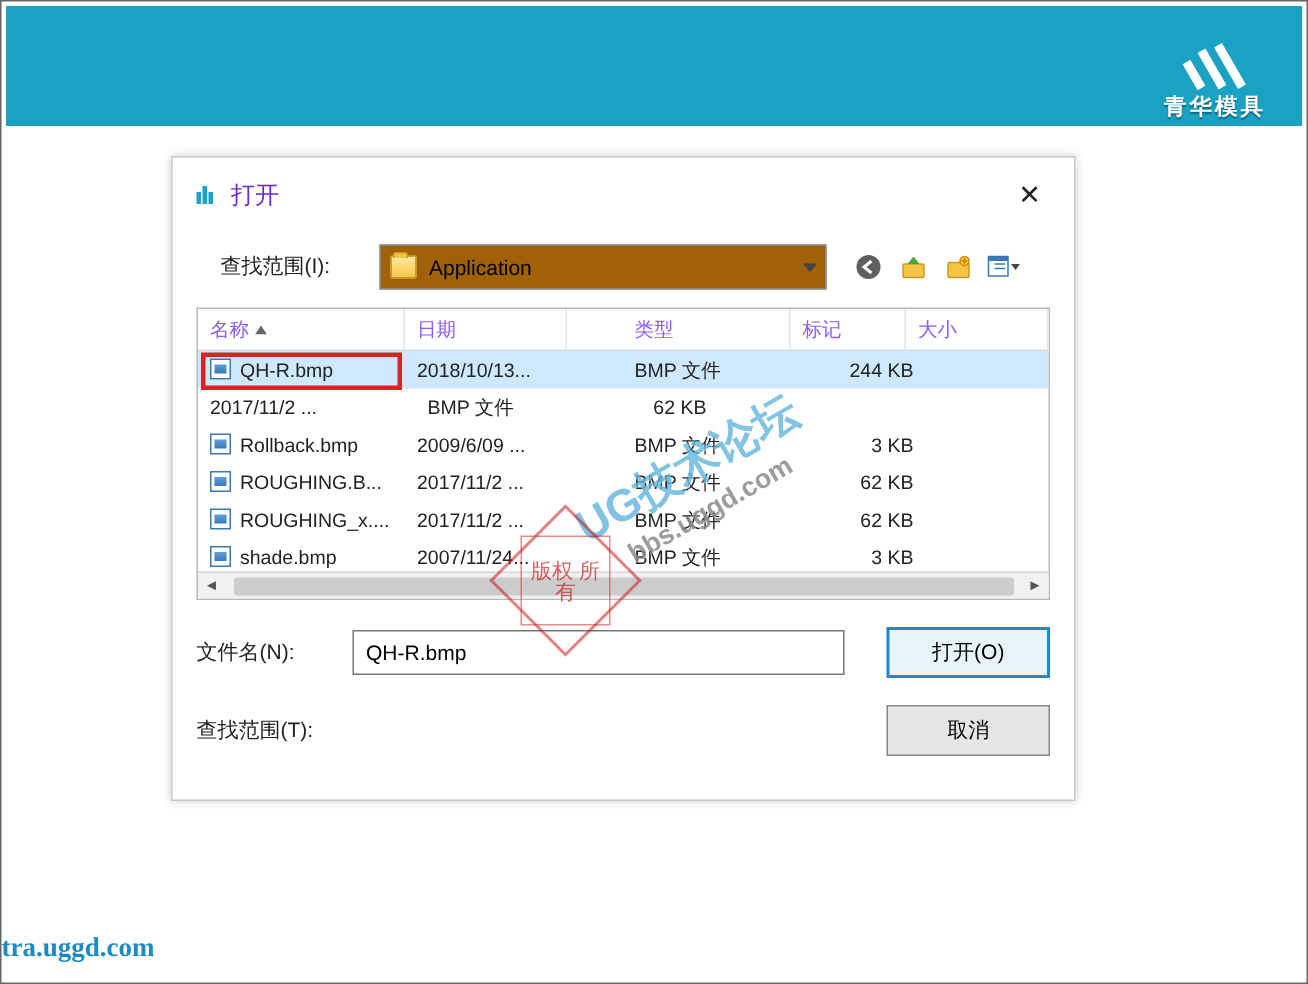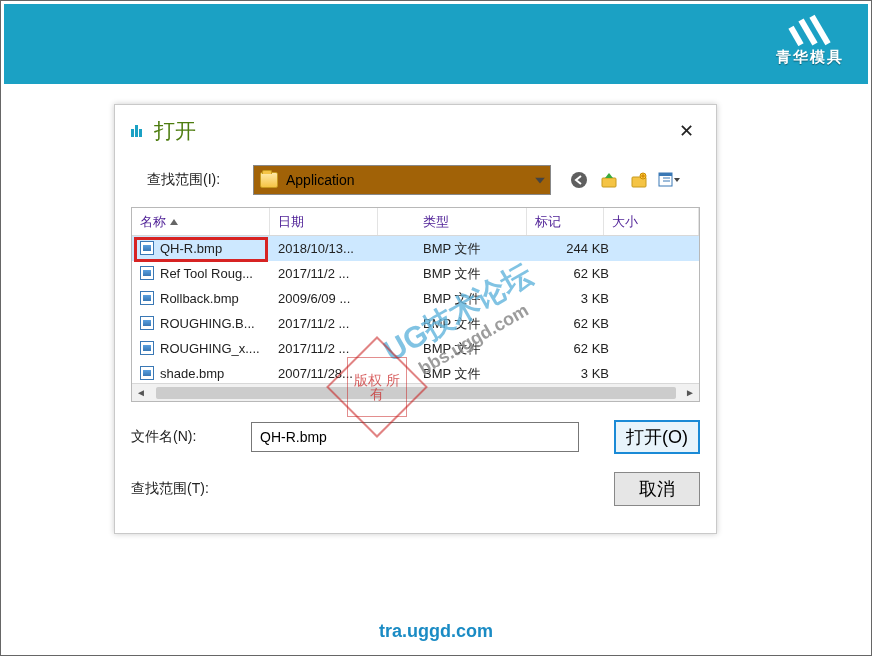--- a/index.html
+++ b/index.html
@@ -20,21 +20,21 @@
   }
   .top-banner {
     position: absolute;
     top: 3px; left: 3px; right: 3px;
     height: 80px;
     background: #1ba1c4;
   }
   .banner-logo {
     position: absolute;
     right: 24px;
-    top: 10px;
+    top: 24px;
     text-align: center;
     color: #fff;
   }
   .banner-logo .logotext {
     font-size: 15px;
     font-weight: bold;
     letter-spacing: 2px;
     margin-top: 2px;
     text-shadow: 0 1px 1px #0a5f75;
   }
@@ -52,21 +52,21 @@
     flex-direction: column;
     padding: 12px 16px 16px 16px;
   }
   .titlebar {
     display: flex;
     align-items: center;
     justify-content: space-between;
     padding-bottom: 10px;
   }
   .titlebar .left { display:flex; align-items:center; gap:9px; }
-  .title-text { font-size: 21px; color:#4d7c0f; }
+  .title-text { font-size: 16px; color:#6d28d9; }
   .close-x { font-size: 18px; padding: 2px 6px; cursor: pointer; color:#222; }
   .row {
     display: flex;
     align-items: center;
     gap: 8px;
     margin: 10px 0 12px 0;
   }
   .row-label { width: 98px; color:#222;margin-left:16px; }
   .combo {
     display: flex;
@@ -105,21 +105,21 @@
     background: #fff;
     display: flex;
     flex-direction: column;
   }
   .lv-header {
     display: flex;
     background: #fff;
     border-bottom: 1px solid #d8d8d8;
     height: 28px;
     font-size: 13px;
-    color:#4c1d95;
+    color:#8b5cf6;
   }
   .lv-header .col, .lv-row .cell {
     padding: 4px 8px;
     border-right: 1px solid transparent;
     white-space: nowrap;
     overflow: hidden;
     text-overflow: ellipsis;
   }
   .lv-header .col { border-right:1px solid #e3e3e3; display:flex;align-items:center; gap:4px; }
   .c-name { width: 138px; }
@@ -161,26 +161,26 @@
   .txt-input {
     flex: none;
     width: 328px;
     height: 30px;
     border: 1px solid #777;
     padding: 0 8px;
     font-size: 14px;
   }
   .ft-combo { width:328px; }
   .btn {
-    width: 86px; height: 34px;
+    width: 109px; height: 34px;
     border: 1px solid #888;
     background: #e6e6e6;
     display:flex;align-items:center;justify-content:center;
     cursor:pointer;
-    font-size:18px;
+    font-size:14px;
   }
   .btn.primary { border:2px solid #1a8ad6; background:#e8f4fb; }
   .btn-col { display:flex; flex-direction:column; gap:14px; margin-left:auto; }
 
   .watermark {
     position:absolute;
     left: 380px;
     top: 290px;
     transform: rotate(-30deg);
     font-size: 30px;
@@ -206,24 +206,25 @@
   .stamp span{
     position:absolute;inset:4px;border:1px solid rgba(200,30,30,0.5);
     display:flex;align-items:center;justify-content:center;
     color:rgba(200,30,30,0.7);font-size:14px;transform:rotate(-45deg);
     text-align:center;line-height:1;
   }
   .footer-link {
     position:absolute;
     bottom: 13px;
     left:0; right:0;
-    text-align:center;
+    text-align:left;
     color:#1a8bc4;
     font-weight:bold;
     font-size:18px;
+    font-family:Liberation Serif, serif;
   }
   .title-icon { width:14px; display:flex; gap:1px; }
   .title-icon i { width:3px;height:12px;background:#1ba1c4; display:block; }
   .title-icon i:nth-child(1){height:8px;margin-top:4px;}
   .title-icon i:nth-child(3){height:8px;margin-top:4px;}
 </style>
 </head>
 <body>
 
 <div class="outer-border">
@@ -320,21 +321,20 @@
       <div class="lv-body">
         <div class="hl-red hl1"></div>
         <div class="lv-row selected">
           <div class="cell c-name"><span class="fileicon"></span><span>QH-R.bmp</span></div>
           <div class="cell c-date">2018/10/13...</div>
           <div class="cell c-type">BMP 文件</div>
           <div class="cell c-size">244 KB</div>
           <div class="cell c-tag"></div>
         </div>
         <div class="lv-row">
-          <div class="cell c-name"><span class="fileicon"></span><span>Ref Tool Roug...</span></div>
           <div class="cell c-date">2017/11/2 ...</div>
           <div class="cell c-type">BMP 文件</div>
           <div class="cell c-size">62 KB</div>
           <div class="cell c-tag"></div>
         </div>
         <div class="lv-row">
           <div class="cell c-name"><span class="fileicon"></span><span>Rollback.bmp</span></div>
           <div class="cell c-date">2009/6/09 ...</div>
           <div class="cell c-type">BMP 文件</div>
           <div class="cell c-size">3 KB</div>
@@ -349,21 +349,21 @@
         </div>
         <div class="lv-row">
           <div class="cell c-name"><span class="fileicon"></span><span>ROUGHING_x....</span></div>
           <div class="cell c-date">2017/11/2 ...</div>
           <div class="cell c-type">BMP 文件</div>
           <div class="cell c-size">62 KB</div>
           <div class="cell c-tag"></div>
         </div>
         <div class="lv-row">
           <div class="cell c-name"><span class="fileicon"></span><span>shade.bmp</span></div>
-          <div class="cell c-date">2007/11/28...</div>
+          <div class="cell c-date">2007/11/24...</div>
           <div class="cell c-type">BMP 文件</div>
           <div class="cell c-size">3 KB</div>
           <div class="cell c-tag"></div>
         </div>
       </div>
       <div class="hscroll">
         <span class="arr">◄</span>
         <span class="thumb"></span>
         <span class="arr">►</span>
       </div>

